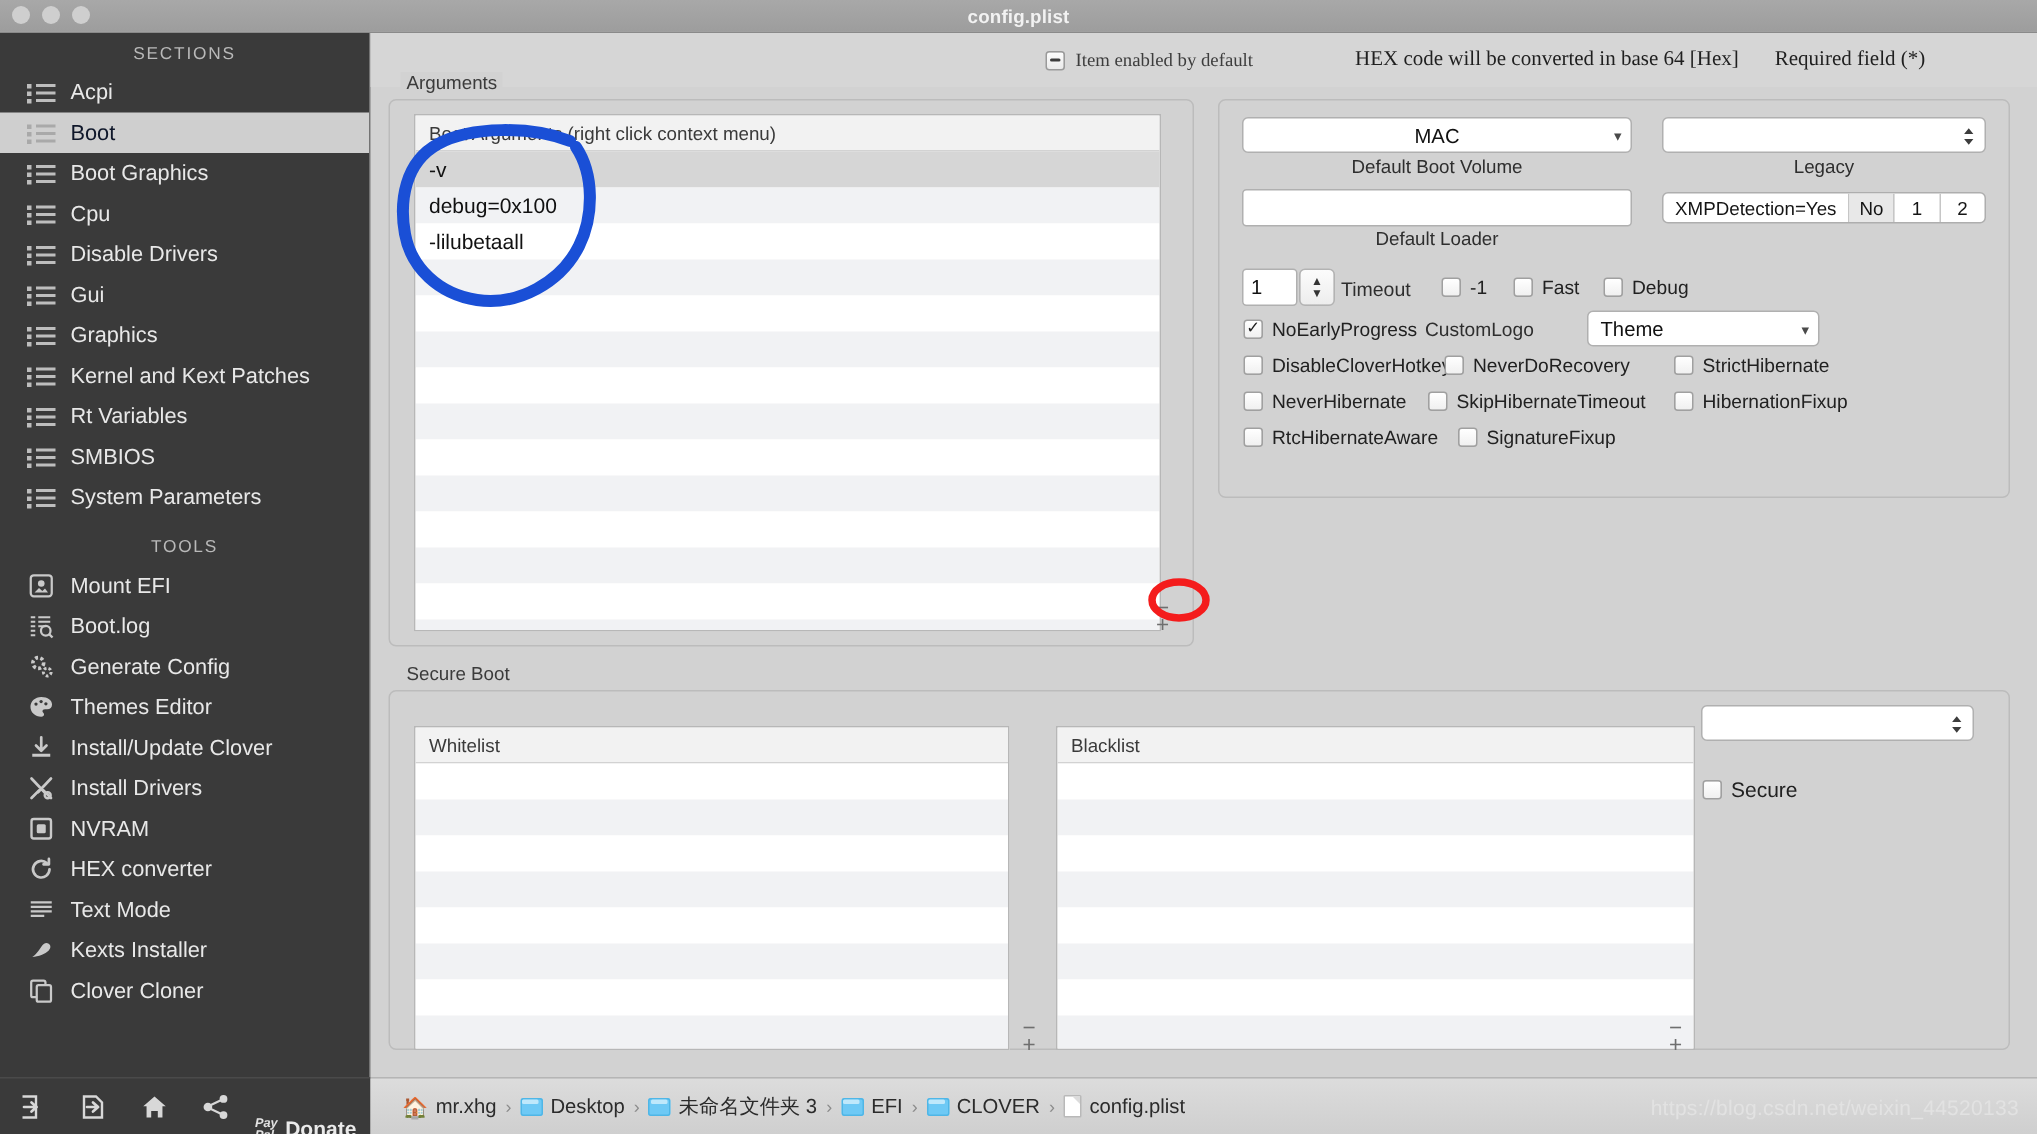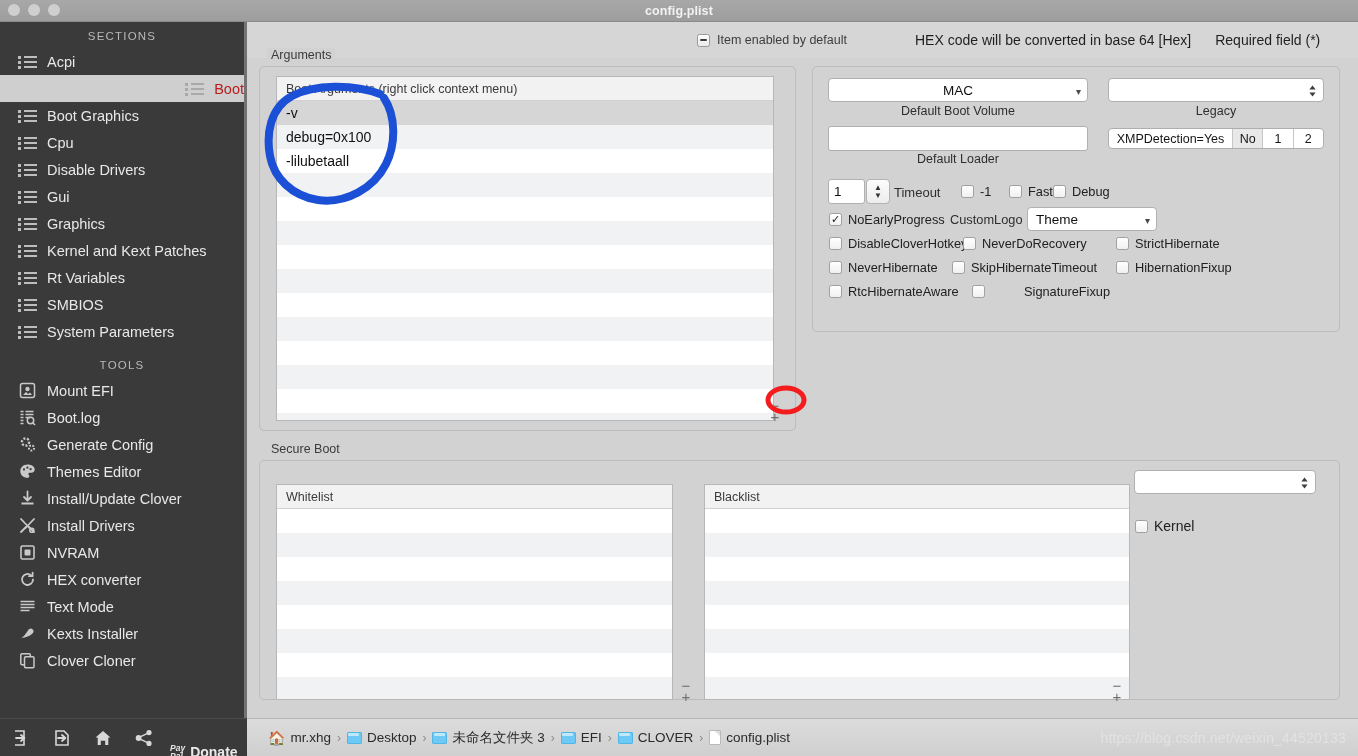--- a/index.html
+++ b/index.html
@@ -23,32 +23,32 @@
   .traffic{ position:absolute; left:8px; top:4px; display:flex; gap:8px; }
   .traffic span{ width:12px;height:12px;border-radius:50%;background:#cfcfcf; display:block;}
   .titlebar .title{
     width:100%; text-align:center; font-size:12.5px; font-weight:bold;
     color:#f2f2f2; letter-spacing:.1px;
   }
 
   
   .sidebar{
     position:absolute; left:0; top:22px; width:247px; height:696px;
-    background:#3a3a3a; border-right:3px solid #737373;
+    background:#3a3a3a; border-right:1px solid #737373;
     overflow:hidden;
   }
   .sect-head{
     color:#b9b9b9; font-size:11.5px; letter-spacing:1.2px;
     text-align:center; padding:8px 0 6px 0; font-weight:400;
   }
   .srow{
     display:flex; align-items:center; height:27px; padding-left:18px;
     color:#e8e8e8; font-size:14.5px; cursor:default;
   }
-  .srow.active{ background:#cfcfcf; color:#b91c1c;justify-content:flex-end; }
+  .srow.active{ background:#cfcfcf; color:#0f172a; }
   .srow .ico{
     width:19px; height:14px; margin-right:10px; flex:0 0 19px;
     position:relative; display:inline-block;
   }
   .srow .lbl{ white-space:nowrap; }
   
   .ic-list i{ position:absolute; left:0; width:3px; height:3px; background:#bdbdbd; }
   .ic-list b{ position:absolute; left:6px; width:13px; height:2.5px; background:#bdbdbd; }
   .srow.active .ic-list i, .srow.active .ic-list b{ background:#a9a9a9; }
 
@@ -73,21 +73,21 @@
            font-size:14px; font-weight:bold; padding-left:6px;margin-top:29px;}
   .paypal{ font-size:8.5px;line-height:8.5px; font-style:italic; font-weight:bold; color:#e3e3e3;}
 
   
   .main{
     position:absolute; left:247px; top:22px; width:1111px; height:696px;
     background:#d2d2d2;
   }
   .topbar{
     position:absolute; left:0; top:0; width:1111px; height:36px;
-    background:#d6d6d6; display:flex; align-items:center;
+    background:#d6d6d6; display:flex; align-items:center;font-family:Liberation Serif, serif;
   }
   .topbar .legend{ display:flex; align-items:center; gap:7px; }
   .mini-cb{
     width:13px;height:13px;border:1px solid #9a9a9a;border-radius:2.5px;
     background:linear-gradient(#fdfdfd,#eaeaea);
     display:flex;align-items:center;justify-content:center;
   }
   .mini-cb em{ width:7px;height:2px;background:#3c3c3c;display:block;border-radius:1px;}
   .topbar .t1{ font-size:12.5px;color:#3d3d3d; }
   .topbar .t2{ font-size:14px;color:#1f1f1f; }
@@ -563,32 +563,32 @@
     <div class="caption" style="left:647px; top:163px; width:60px; text-align:left; font-size:13px;">Timeout</div>
     <div id="inline-checks">
         <div class="cbrow" style="left: 714px; top: 162px;">
           <span class="cb"></span>
           <span class="cbl">-1</span>
         </div>
         <div class="cbrow" style="left: 762px; top: 162px;">
           <span class="cb"></span>
           <span class="cbl">Fast</span>
         </div>
-        <div class="cbrow" style="left: 782px; top: 162px; padding-left: 24px;">
+        <div class="cbrow" style="left: 798px; top: 162px; padding-left: 24px;">
           <span class="cb"></span>
           <span class="cbl">Debug</span>
         </div>
       </div>
 
     <div class="cbrow" style="left:582px; top:190px;">
       <span class="cb checked"></span>
       <span class="cbl">NoEarlyProgress</span>
     </div>
     <div class="caption" style="left:703px; top:190px; width:90px; text-align:left; font-size:12.8px;">CustomLogo</div>
-    <div class="combo" style="left:780px; top:185px; width:130px; justify-content:flex-start; padding-left:8px;">
+    <div class="combo" style="left:811px; top:185px; width:155px; justify-content:flex-start; padding-left:8px;">
       <span>Theme</span>
       <span class="arrow">▾</span>
     </div>
 
     <div id="checks-row-2">
         <div class="cbrow" style="left: 582px; top: 214px;">
           <span class="cb"></span>
           <span class="cbl">DisableCloverHotkeys</span>
         </div>
         <div class="cbrow" style="left: 716px; top: 214px;">
@@ -612,21 +612,21 @@
         <div class="cbrow" style="left: 869px; top: 238px;">
           <span class="cb"></span>
           <span class="cbl">HibernationFixup</span>
         </div>
       </div>
     <div id="checks-row-4">
         <div class="cbrow" style="left: 582px; top: 262px;">
           <span class="cb"></span>
           <span class="cbl">RtcHibernateAware</span>
         </div>
-        <div class="cbrow" style="left: 725px; top: 262px; gap: 33px;">
+        <div class="cbrow" style="left: 725px; top: 262px;">
           <span class="cb"></span>
           <span class="cbl">SignatureFixup</span>
         </div>
       </div>
 
     <div class="grp" style="left:12px; top:438px; width:1081px; height:240px;"></div>
     <div class="grp-title" style="left:20px; top:420px;">Secure Boot</div>
 
     <div class="listbox" style="left:29px; top:462px; width:397px; height:216px;">
       <div class="lb-head">Whitelist</div>
@@ -667,21 +667,21 @@
     <div class="combo" style="left:887px; top:448px; width:182px;">
       <span></span>
       <span class="arrow">
         <svg width="9" height="14" viewBox="0 0 9 14">
             <path d="M4.5 1.5L7.6 5.4H1.4zM4.5 12.5L7.6 8.6H1.4z" fill="#3d3d3d"></path>
           </svg>
       </span>
     </div>
     <div class="cbrow" style="left:888px; top:496px;">
       <span class="cb"></span>
-      <span class="cbl" style="font-size:14px;">Kernel</span>
+      <span class="cbl" style="font-size:14px;">Secure</span>
     </div>
   </div>
 
   <div class="statusbar">
     <div class="crumb" id="crumbs" style="margin-left:21px;">
         <span class="item">
           <span class="homeico">🏠</span>
           <span>mr.xhg</span>
         </span>
         <span class="sep">›</span>

